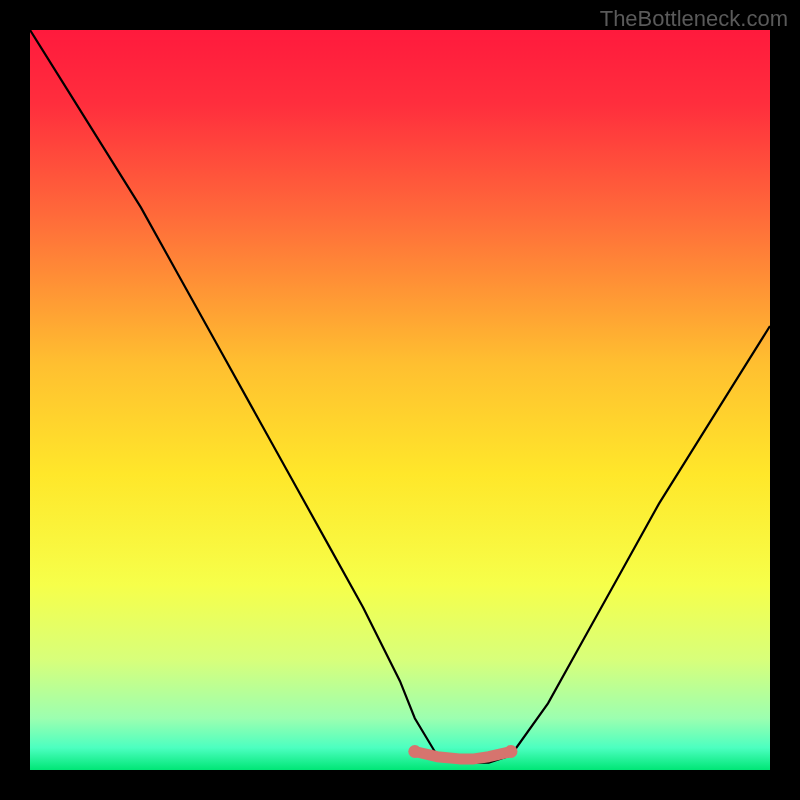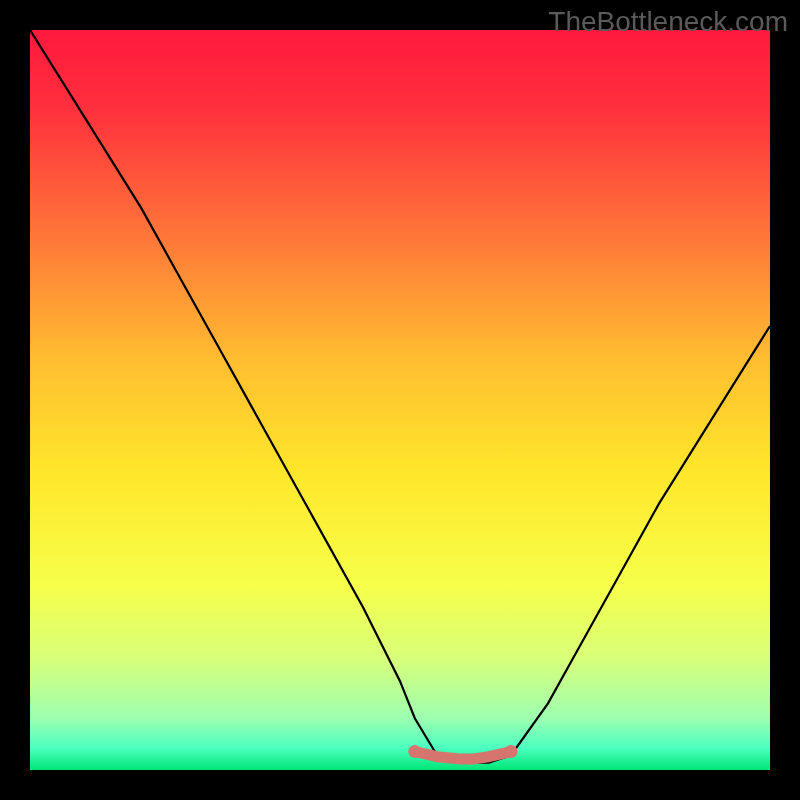--- a/index.html
+++ b/index.html
@@ -10,21 +10,21 @@
     background: #000;
     position: relative;
     overflow: hidden;
   }
   .watermark {
     position: absolute;
     top: 6px;
     right: 12px;
     color: #5a5a5a;
     font-family: Arial, sans-serif;
-    font-size: 28px;
+    font-size: 22px;
     font-weight: 500;
     z-index: 10;
   }
   .plot-area {
     position: absolute;
     left: 30px;
     top: 30px;
     width: 740px;
     height: 740px;
     overflow: hidden;

